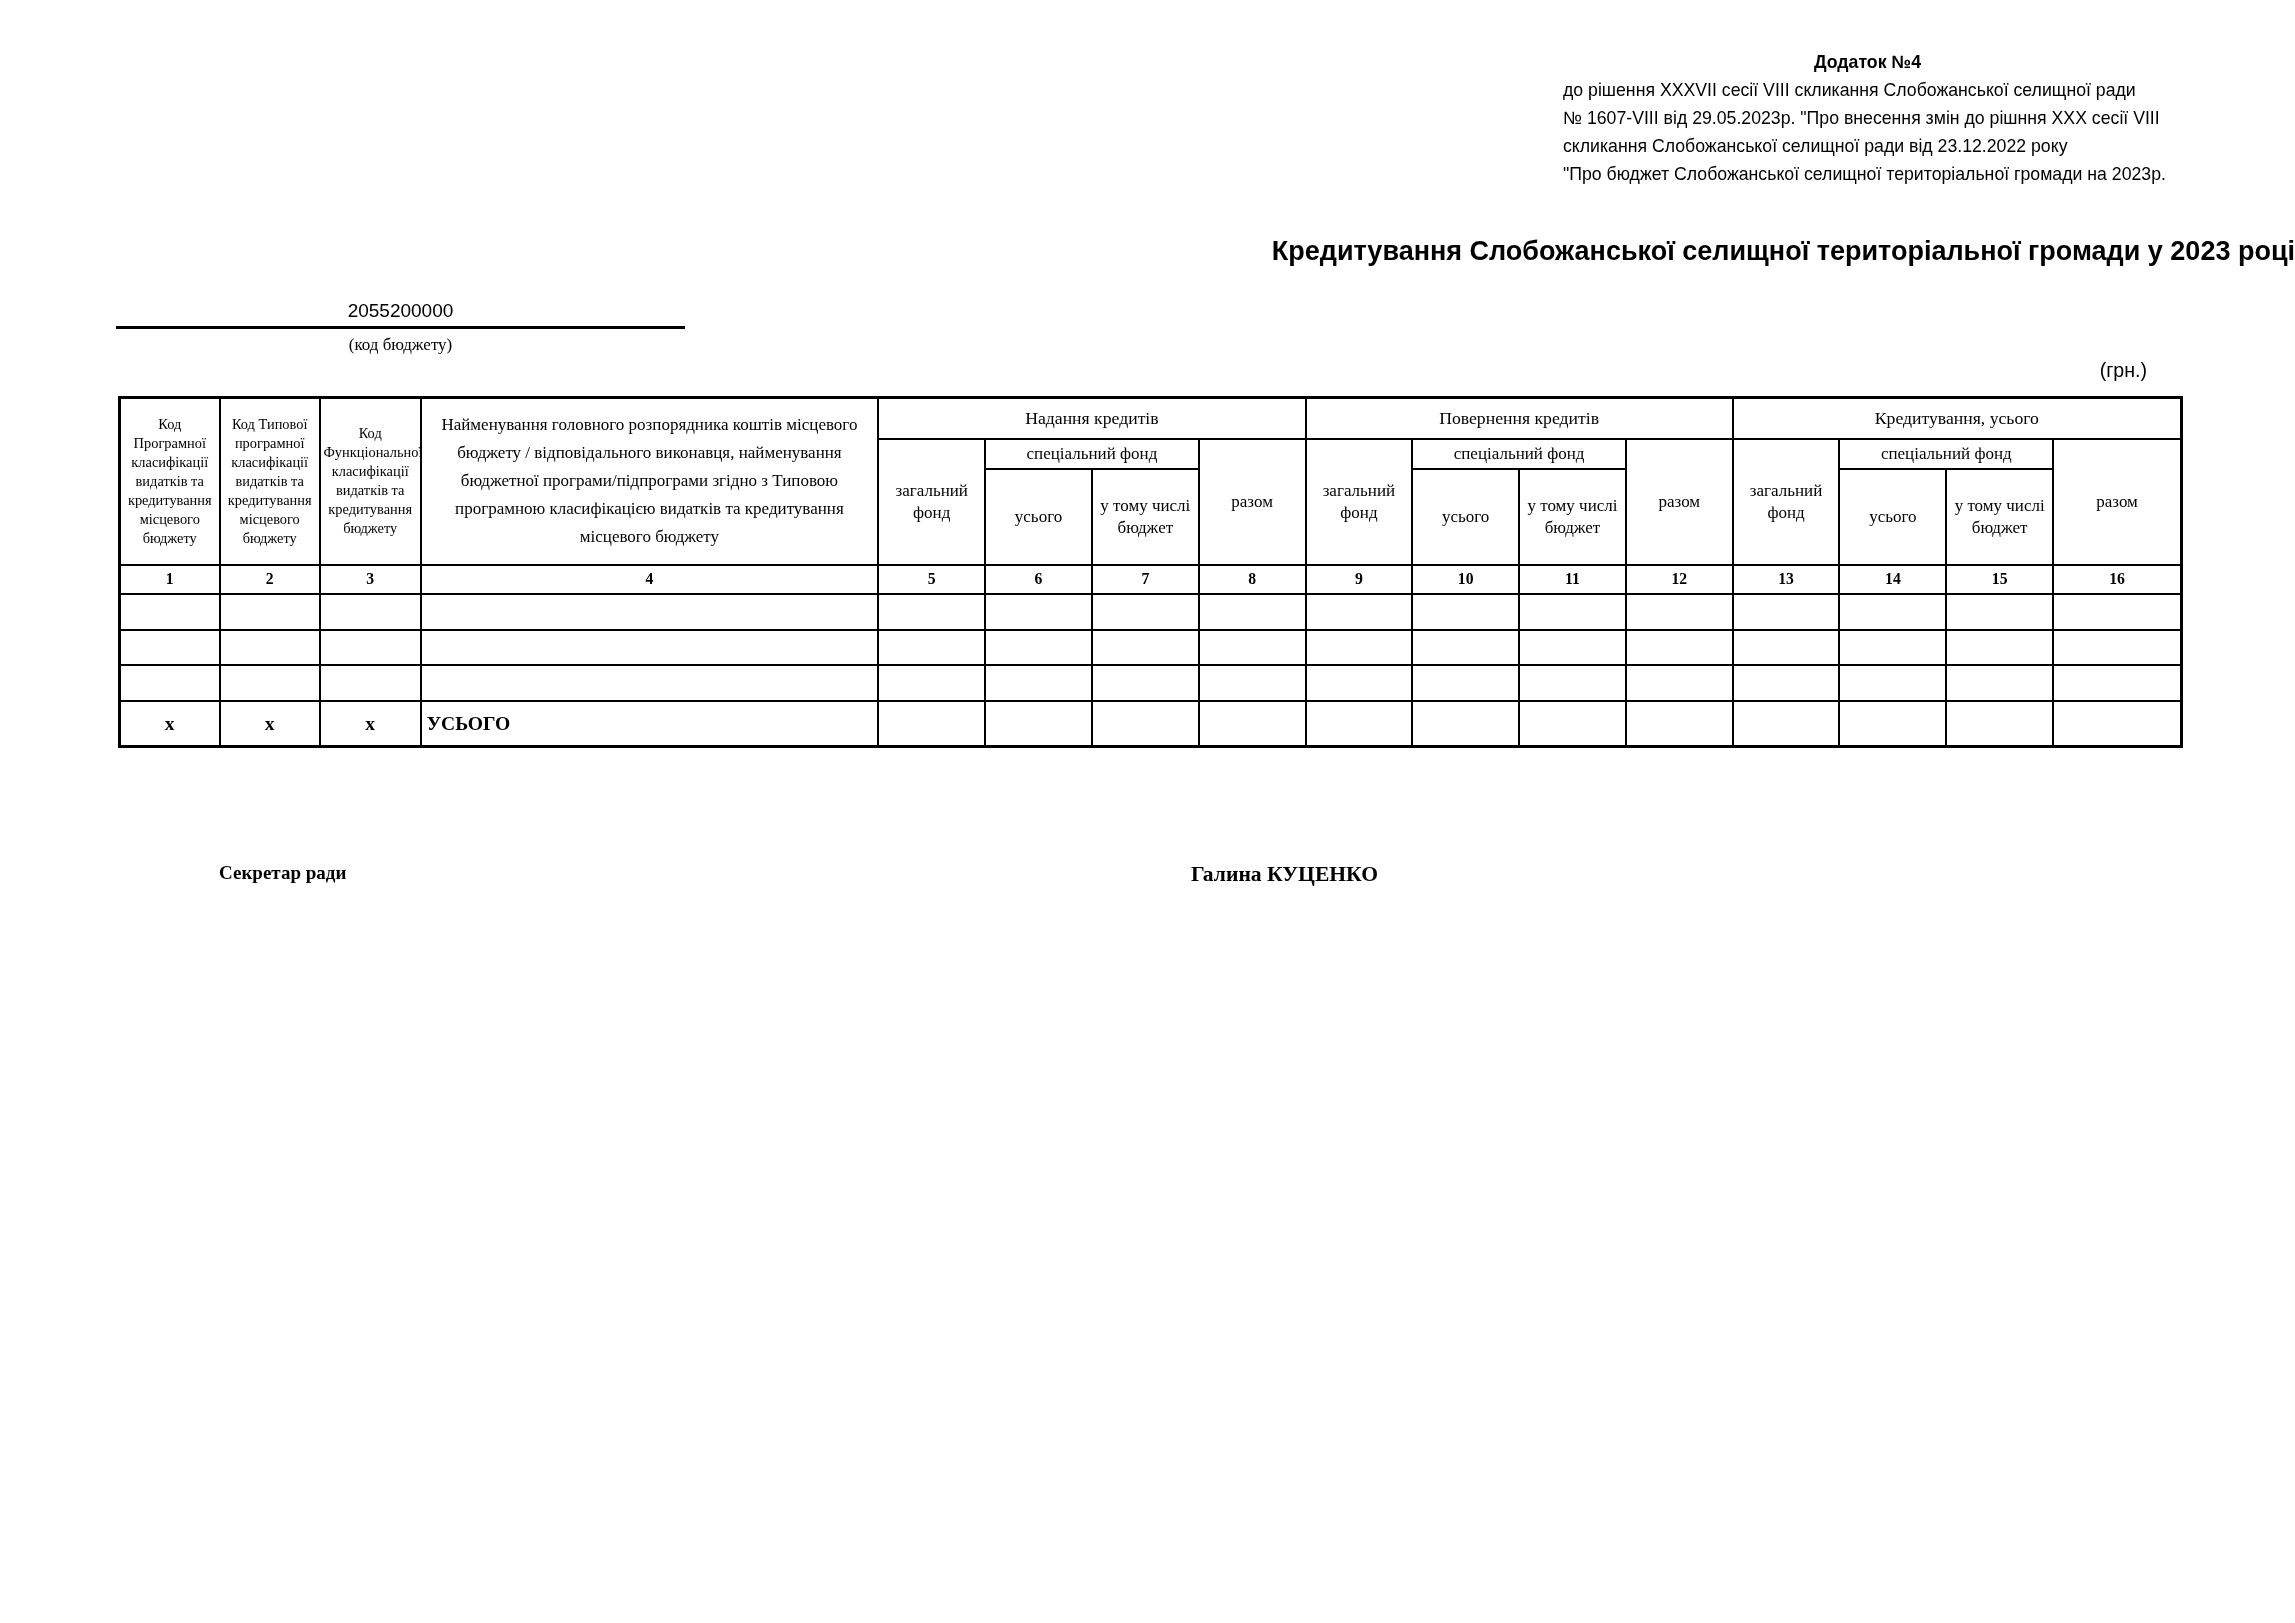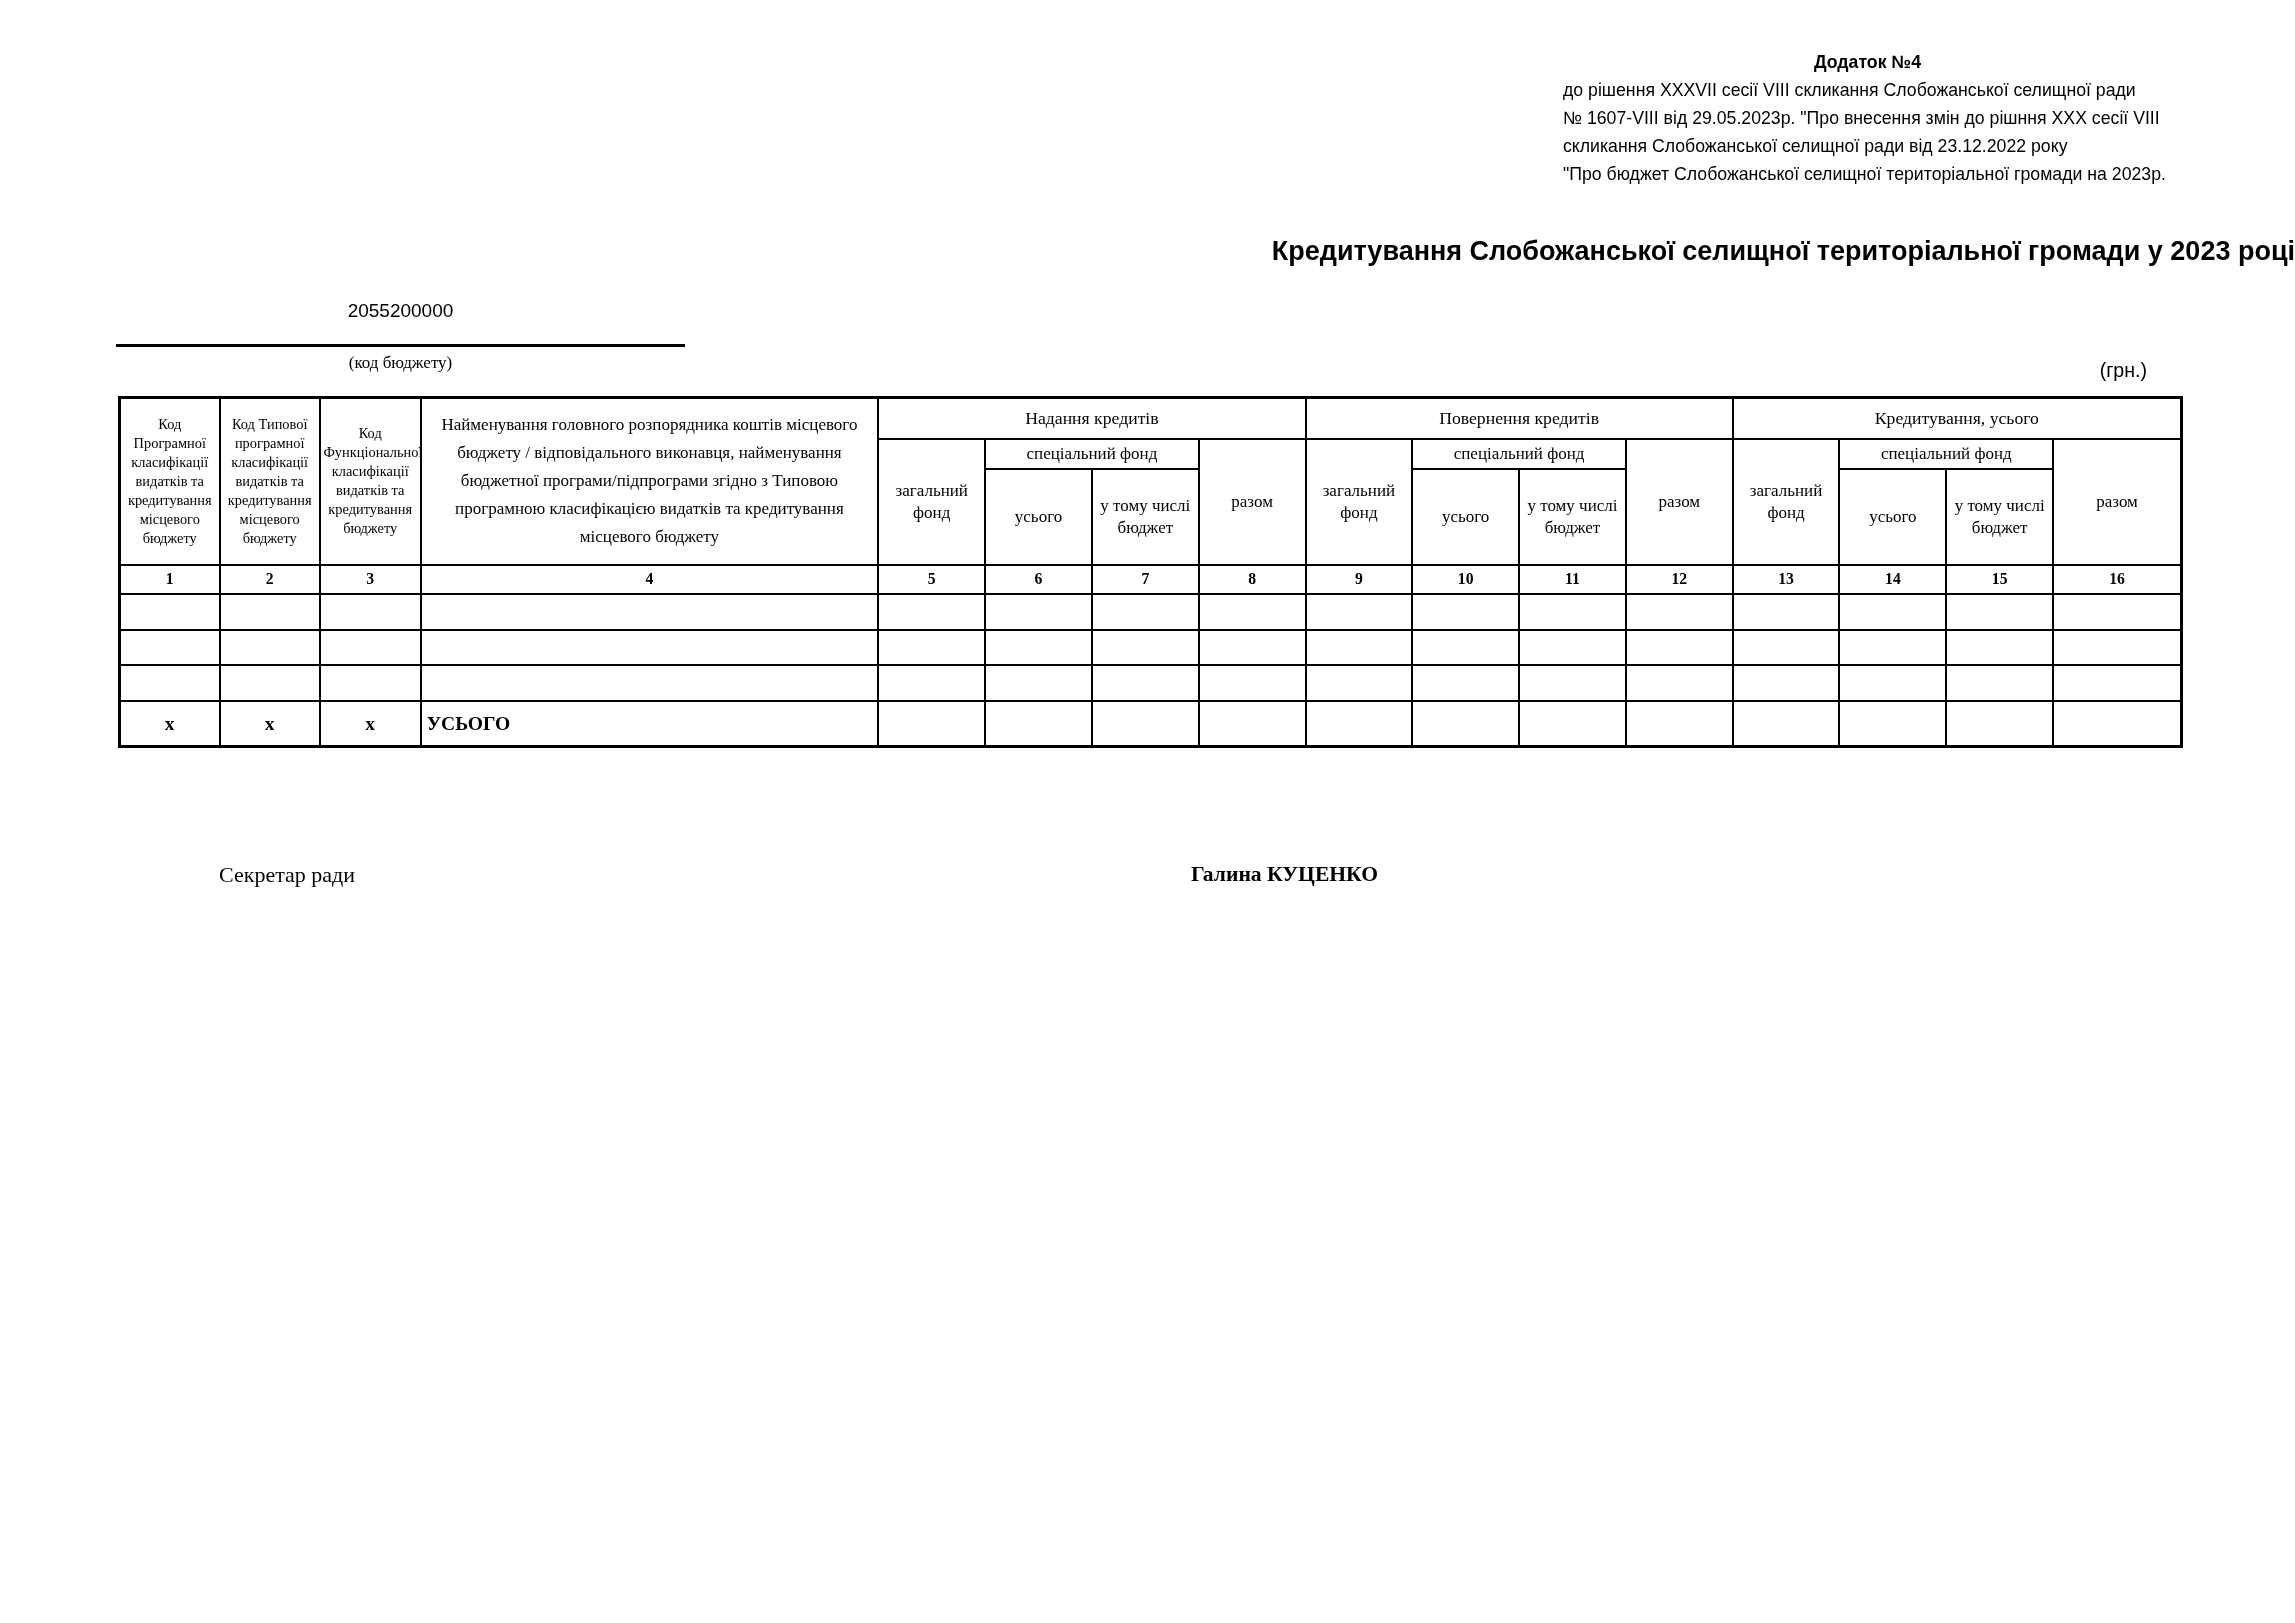--- a/index.html
+++ b/index.html
@@ -36,21 +36,21 @@
     font-family: "Liberation Sans", sans-serif;
     font-weight: bold;
     font-size: 27px;
   }
 
   
   .budget-code { position: absolute; left: 116px; top: 300px; width: 569px; text-align: center; }
   .bc-value {
     font-family: "Liberation Sans", sans-serif;
     font-size: 19px;
-    padding-bottom: 22px;
+    padding-bottom: 4px;
     border-bottom: 3.9px solid #000;
   }
   .bc-label { font-size: 17px; padding-top: 6px; }
 
   
   .currency-note {
     position: absolute;
     left: 1970px;
     top: 359px;
     width: 177px;
@@ -86,21 +86,21 @@
   .group-h { font-size: 17.7px; font-weight: bold; }
   .sub-h   { font-size: 17px; line-height: 22px; }
   tr.nums td  { height: 25px; font-weight: bold; font-size: 15.7px; }
   tr.empty td { height: 31px; }
   tr.total td { height: 41px; font-weight: bold; font-size: 19.6px; }
   td.total-label { text-align: left; font-size: 18.3px; padding-left: 5.2px; }
 
   
   .sig-left {
     position: absolute; left: 219px; top: 862px;
-    font-weight: normal; font-size: 22px;
+    font-weight: bold; font-size: 19px;
   }
   .sig-right {
     position: absolute; left: 1191px; top: 862px;
     font-weight: bold; font-size: 21.6px; text-align: right;
   }
 </style>
 </head>
 <body>
 
 <div class="page">

